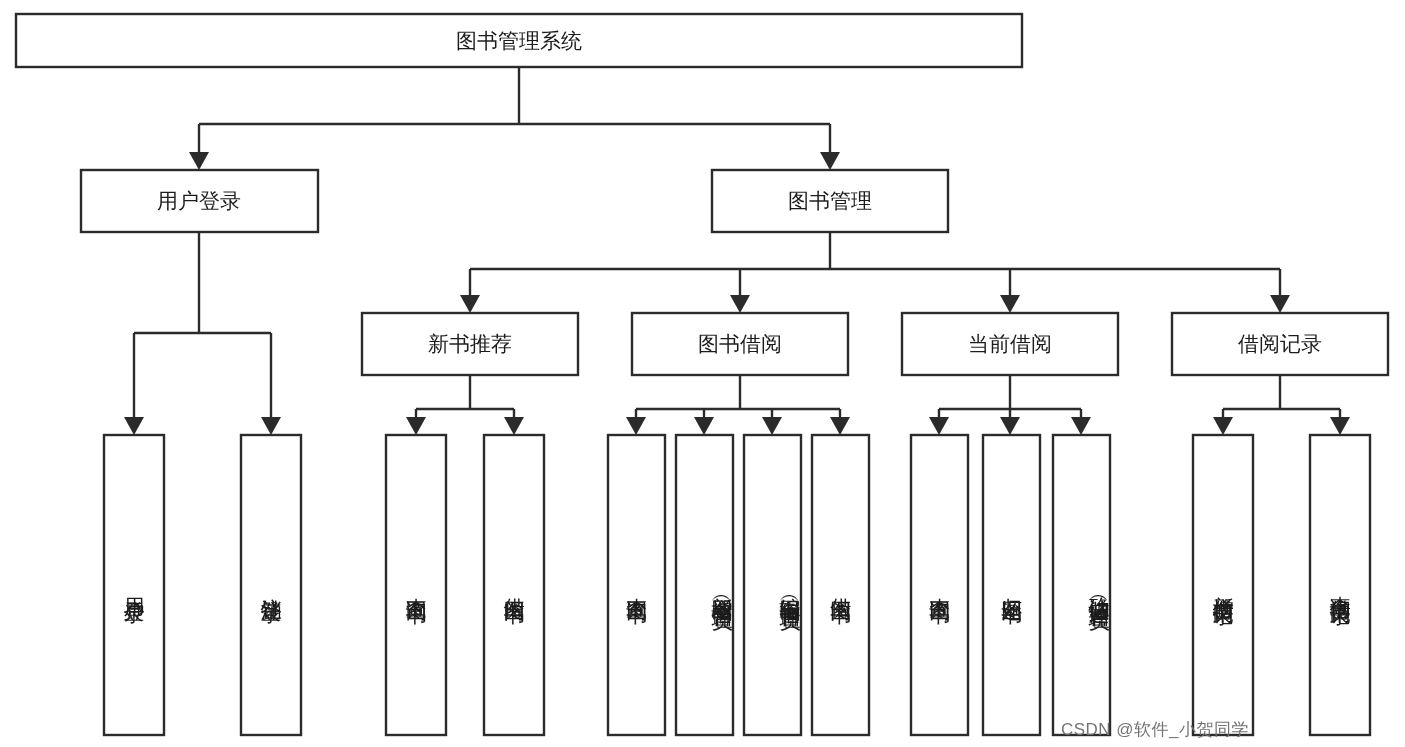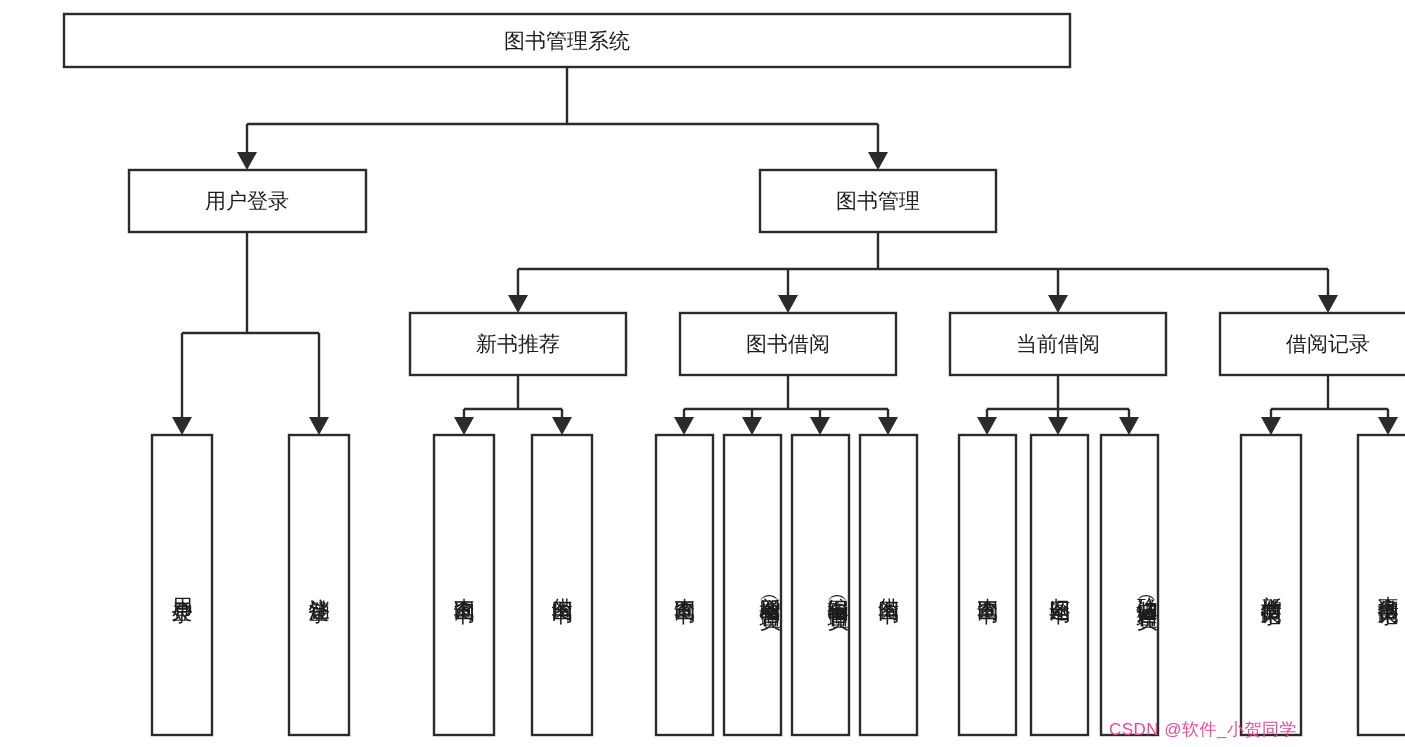--- a/index.html
+++ b/index.html
@@ -11,21 +11,20 @@
     width: 1405px;
     height: 747px;
     font-family: "Liberation Sans", "DejaVu Sans", sans-serif;
     overflow: hidden;
   }
   #diagram-root {
     position: relative;
     width: 1257px;
     height: 747px;
     background: #ffffff;
-    margin-left: 48px;
   }
   svg.diagram-canvas {
     position: absolute;
     left: 0;
     top: 0;
     width: 1405px;
     height: 747px;
   }
   .node-box {
     fill: #ffffff;
@@ -63,21 +62,21 @@
     letter-spacing: 2px;
     white-space: nowrap;
     pointer-events: none;
   }
   .watermark {
     position: absolute;
     right: 8px;
     bottom: 6px;
     font-family: "Liberation Sans", "DejaVu Sans", sans-serif;
     font-size: 17px;
-    color: #ec4899;
+    color: #737373;
     letter-spacing: 0.5px;
     white-space: nowrap;
   }
 </style>
 </head>
 <body>
 
 <div id="diagram-root">
 
   <svg class="diagram-canvas" viewBox="0 0 1405 747">

